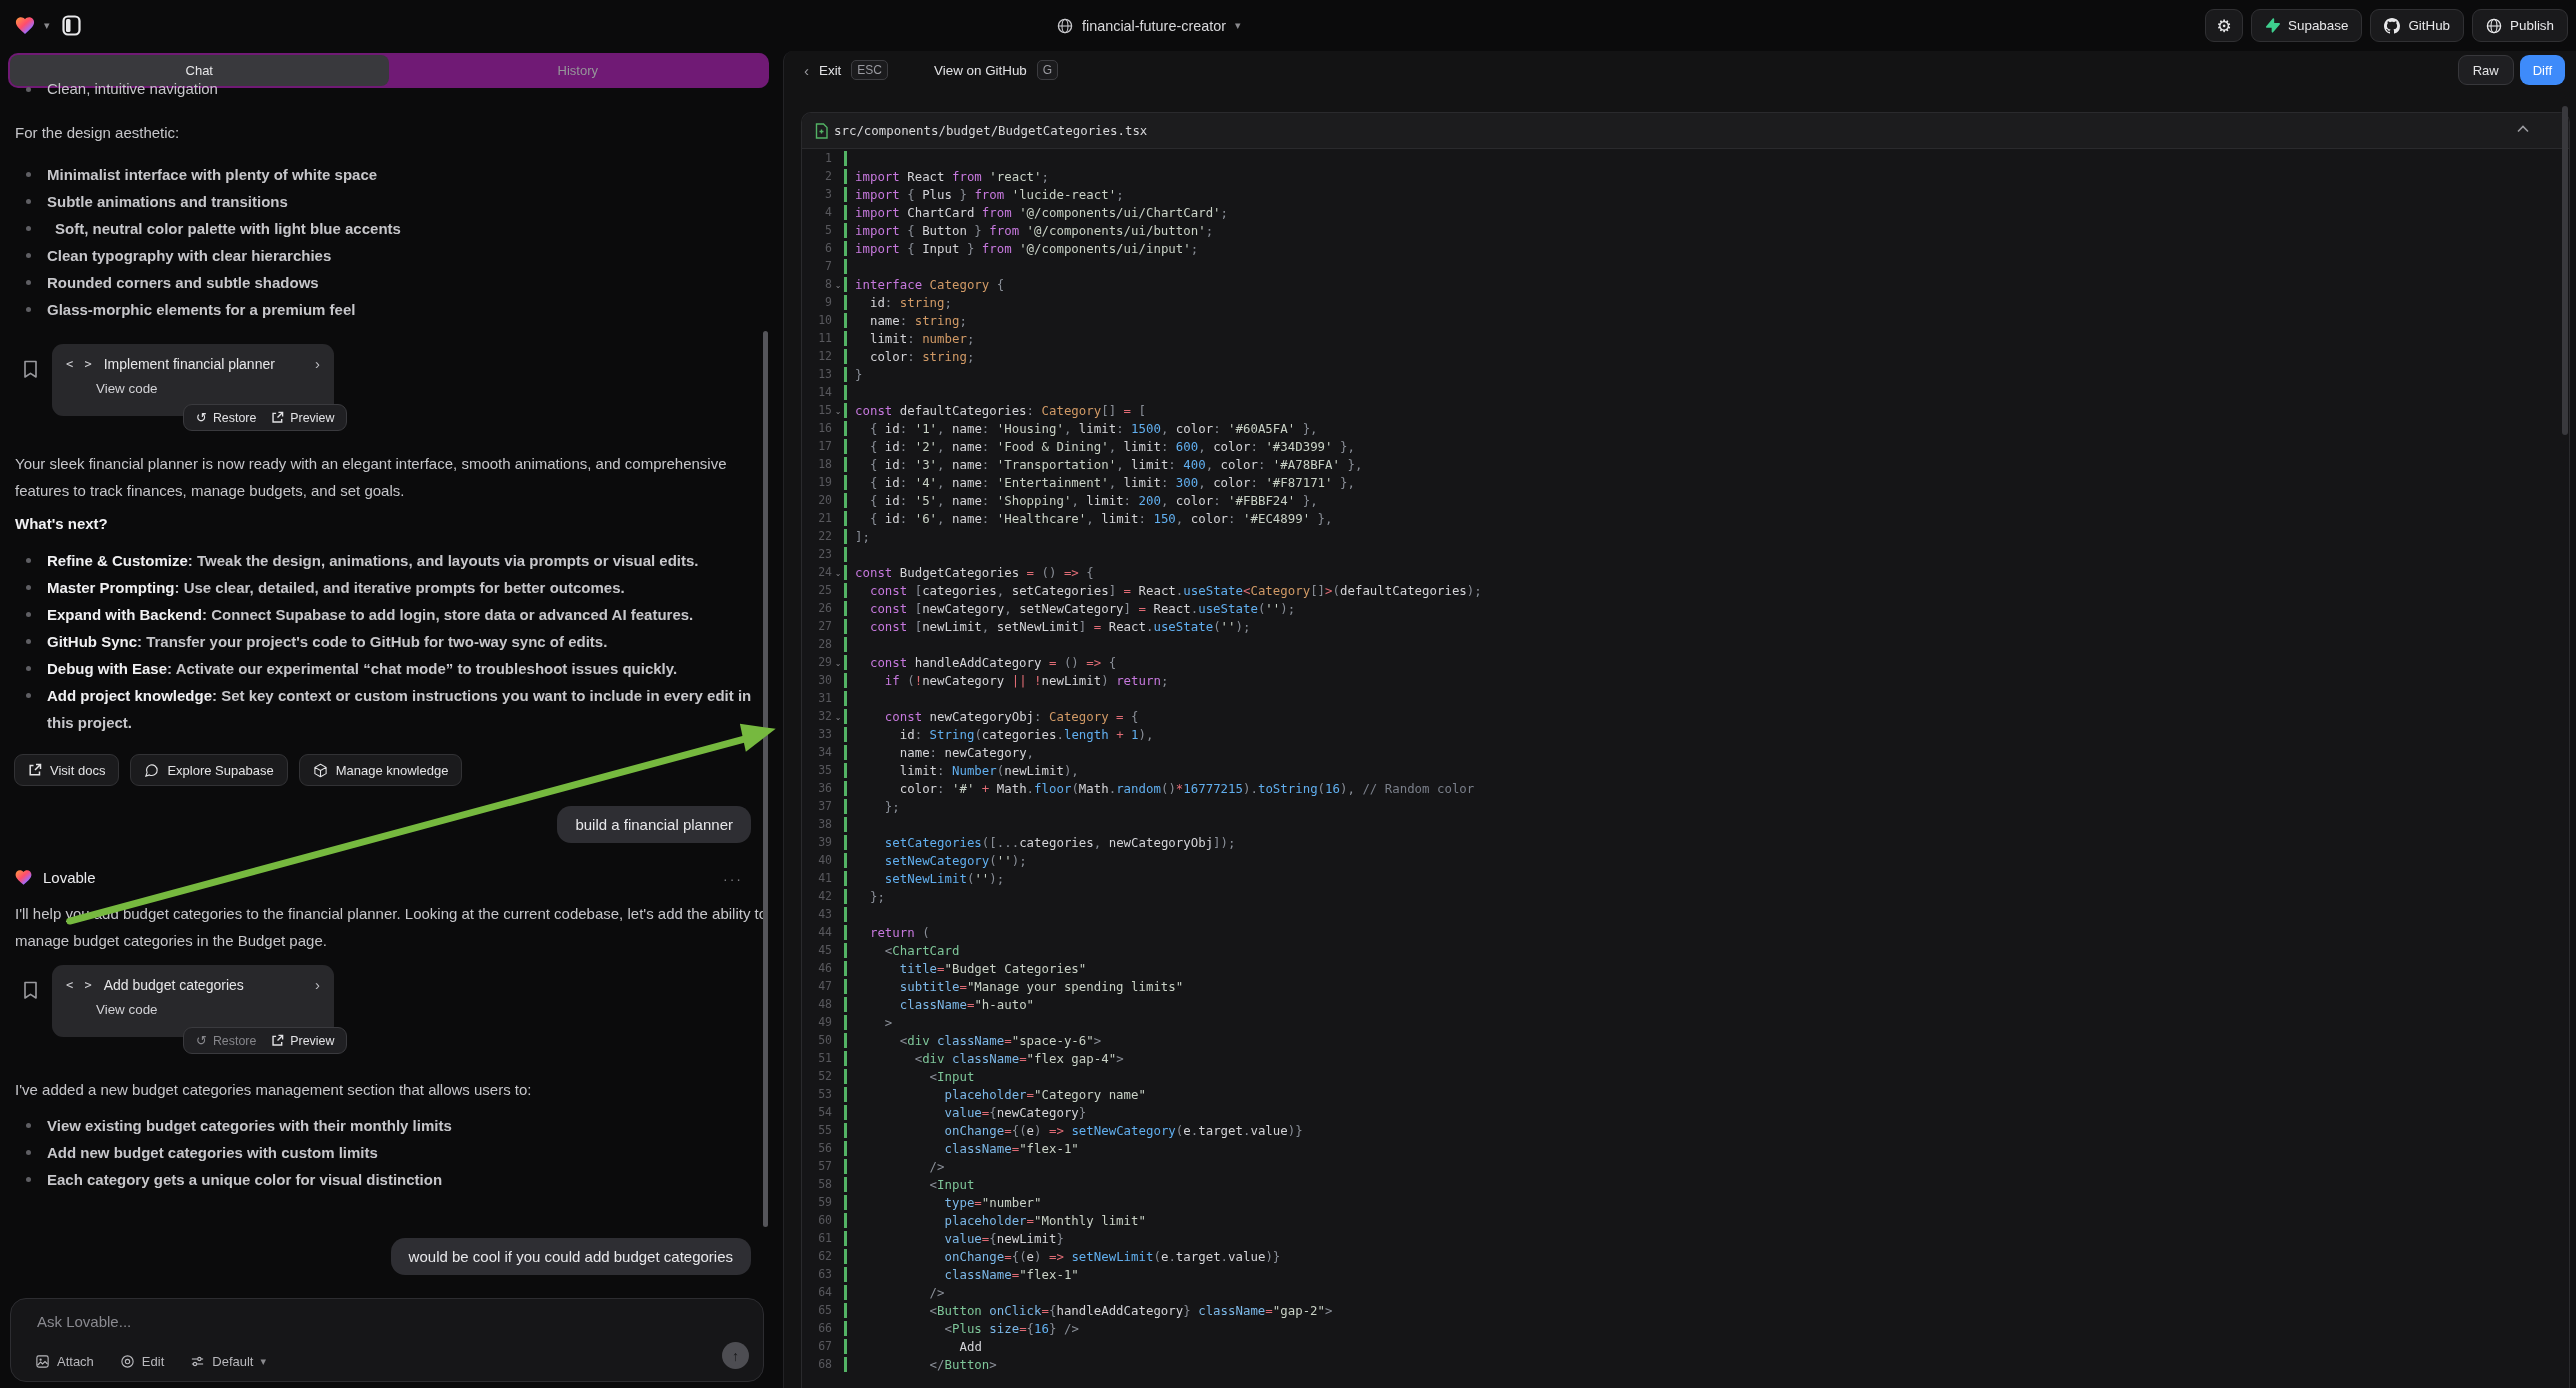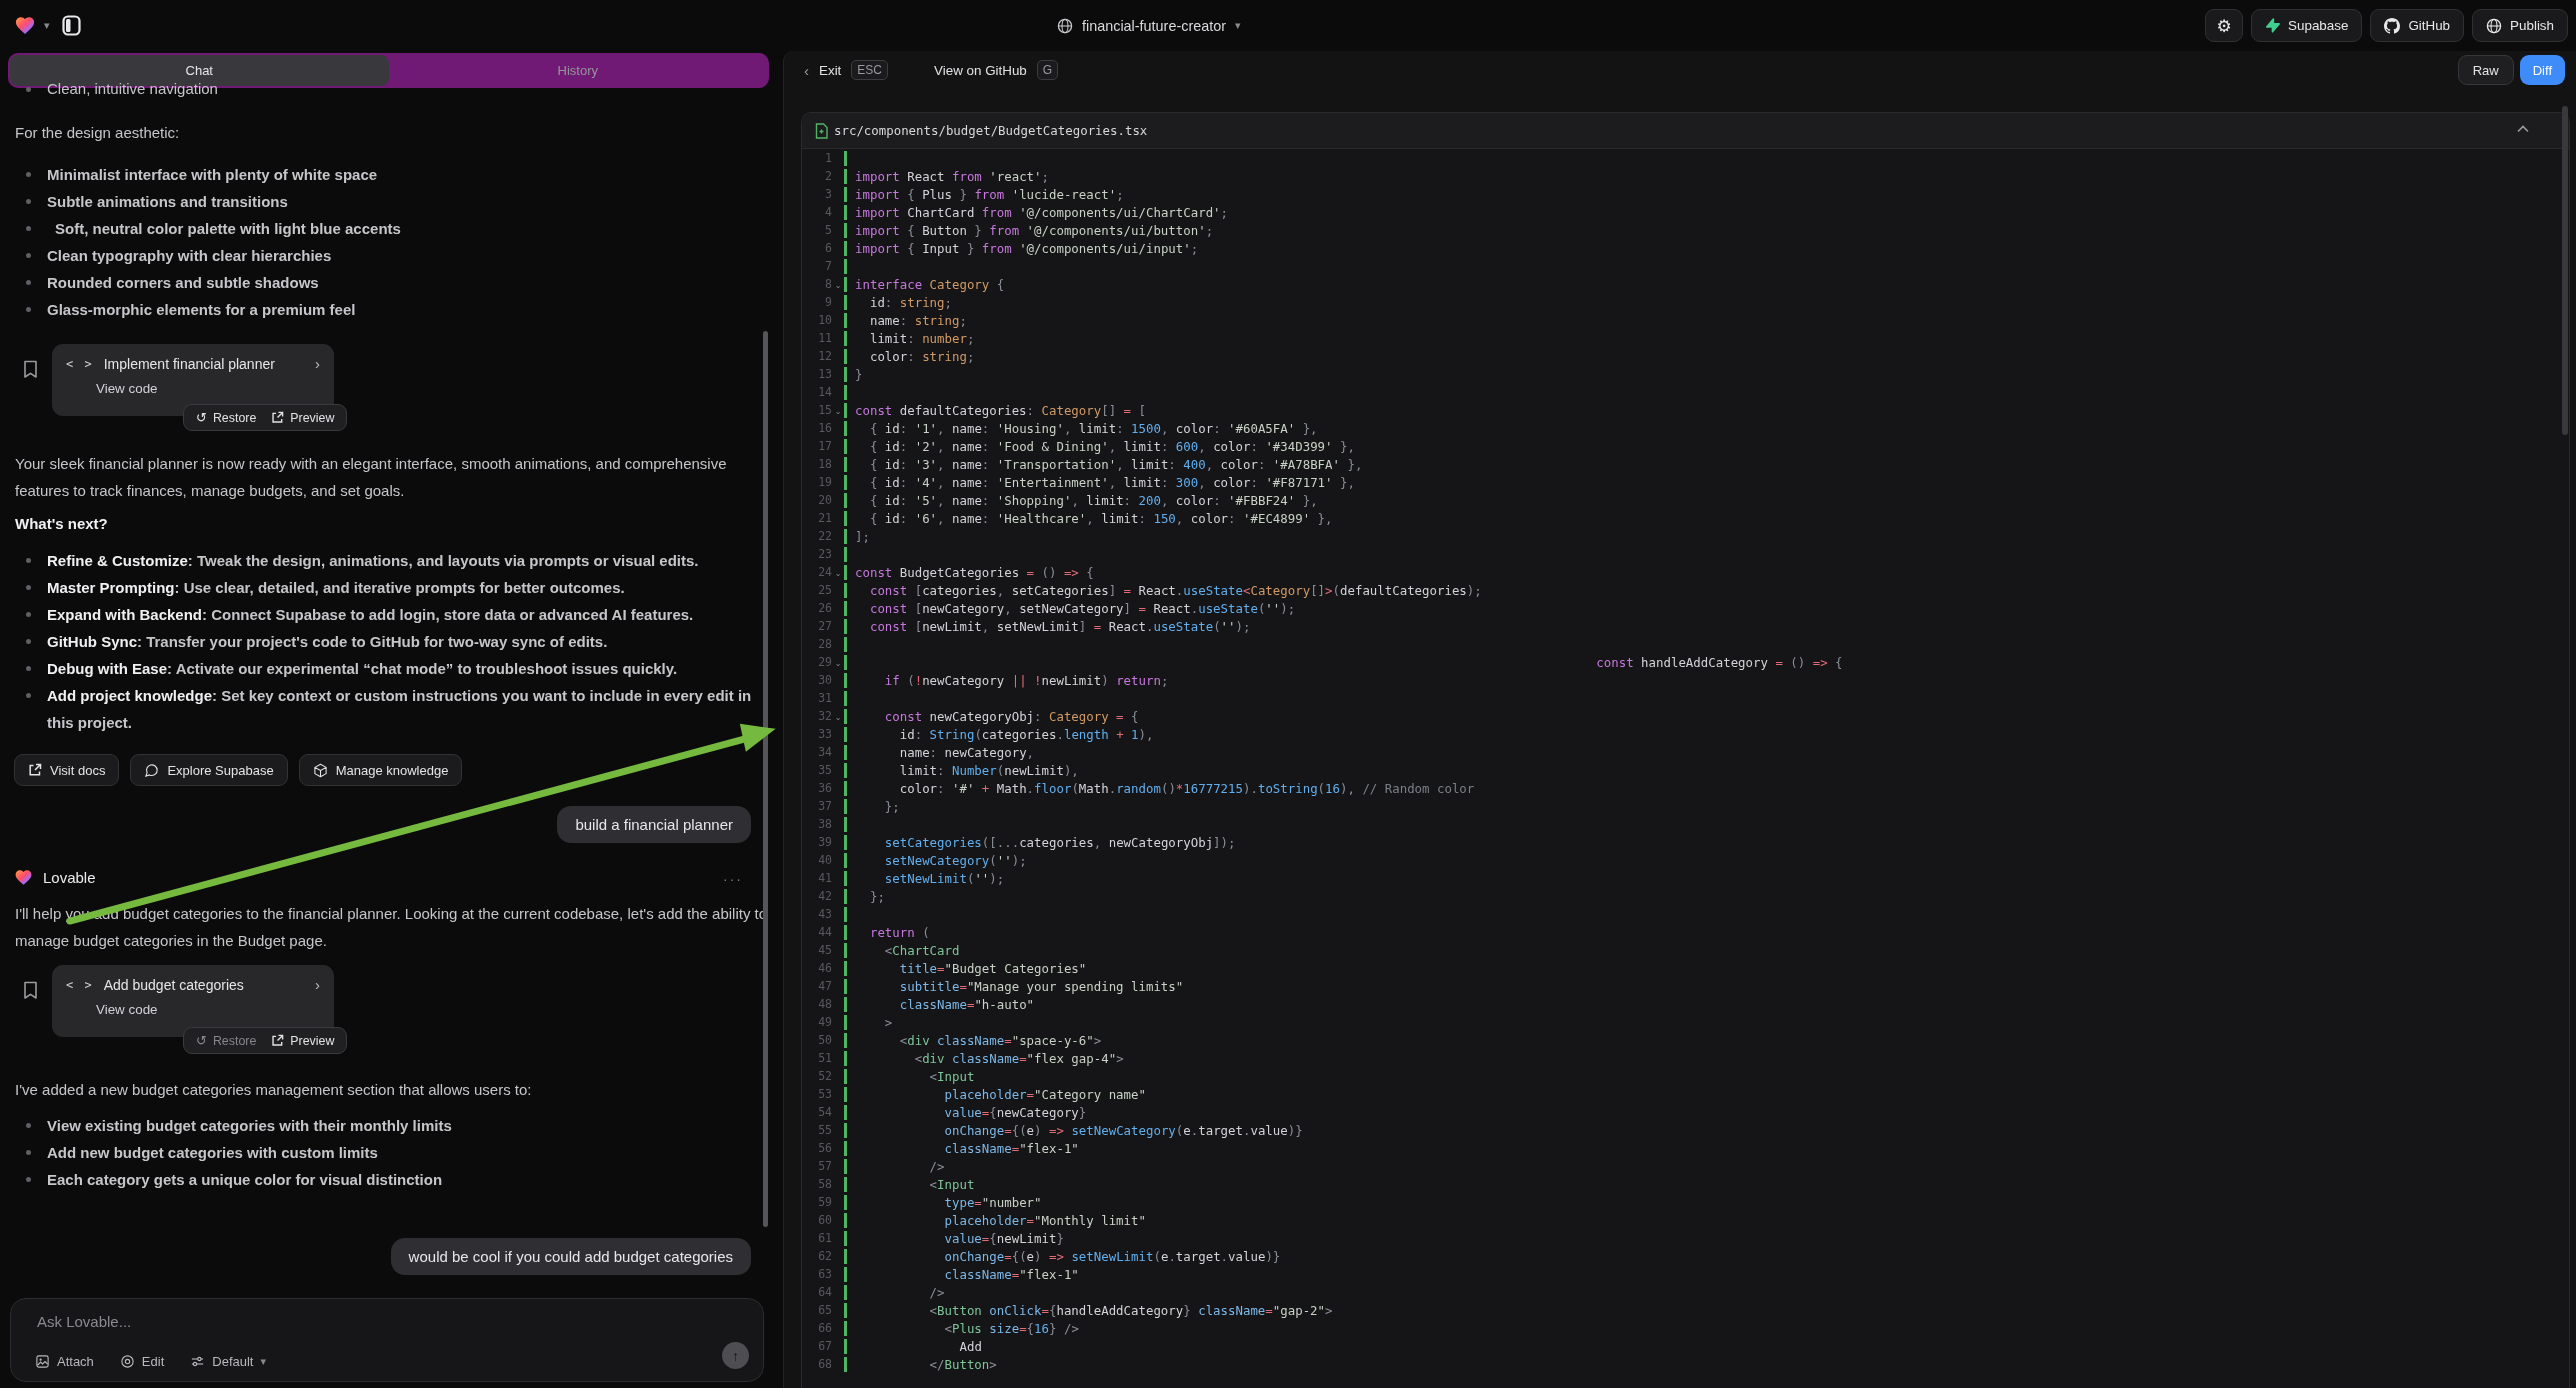--- a/index.html
+++ b/index.html
@@ -562,21 +562,21 @@
             <span class="ct" style="border-left-color: rgb(83, 179, 101);"><span class="tk-k">  const </span><span class="tk-p">[</span><span class="tk-v">newLimit</span><span class="tk-p">, </span><span class="tk-v">setNewLimit</span><span class="tk-p">] </span><span class="tk-o">= </span><span class="tk-v">React</span><span class="tk-p">.</span><span class="tk-f">useState</span><span class="tk-p">(</span><span class="tk-s">''</span><span class="tk-p">);</span></span>
           </div>
           <div class="cl">
             <span class="ln">28</span>
             <span class="fold"></span>
             <span class="ct" style="border-left-color: rgb(83, 179, 101);">&nbsp;</span>
           </div>
           <div class="cl">
             <span class="ln">29</span>
             <span class="fold">⌄</span>
-            <span class="ct" style="border-left-color: rgb(83, 179, 101); text-align: center;"><span class="tk-k">  const </span><span class="tk-v">handleAddCategory </span><span class="tk-o">= </span><span class="tk-p">() </span><span class="tk-o">=&gt; </span><span class="tk-p">{</span></span>
+            <span class="ct" style="border-left-color: rgb(83, 179, 101);"><span class="tk-k">  const </span><span class="tk-v">handleAddCategory </span><span class="tk-o">= </span><span class="tk-p">() </span><span class="tk-o">=&gt; </span><span class="tk-p">{</span></span>
           </div>
           <div class="cl">
             <span class="ln">30</span>
             <span class="fold"></span>
             <span class="ct" style="border-left-color: rgb(83, 179, 101);"><span class="tk-k">    if </span><span class="tk-p">(</span><span class="tk-o">!</span><span class="tk-v">newCategory </span><span class="tk-o">|| </span><span class="tk-o">!</span><span class="tk-v">newLimit</span><span class="tk-p">) </span><span class="tk-k">return</span><span class="tk-p">;</span></span>
           </div>
           <div class="cl">
             <span class="ln">31</span>
             <span class="fold"></span>
             <span class="ct" style="border-left-color: rgb(83, 179, 101);">&nbsp;</span>

